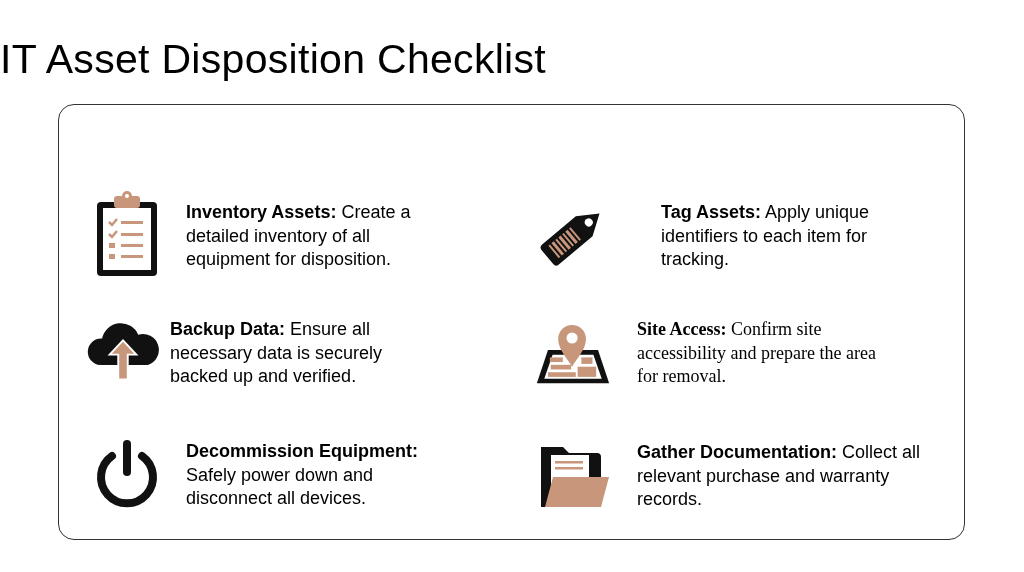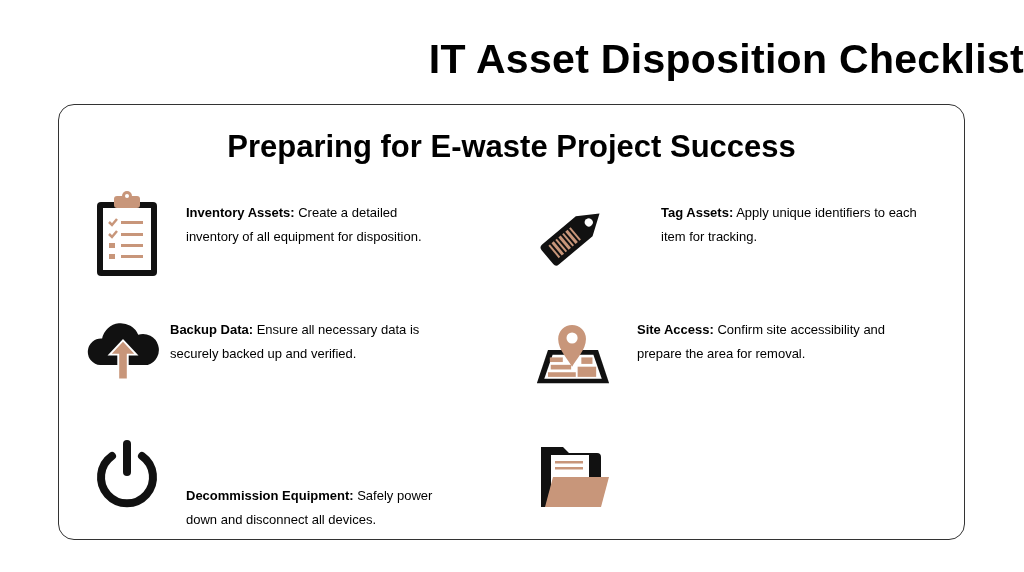--- a/index.html
+++ b/index.html
@@ -1,30 +1,29 @@
 <!DOCTYPE html>
 <html><head>
 <meta charset="utf-8">
 <style>
   html,body{margin:0;padding:0;}
   body{width:1024px;height:572px;background:#fff;font-family:"Liberation Sans",sans-serif;color:#000;position:relative;overflow:hidden;}
-  .title{position:absolute;left:0;right:0;top:36px;text-align:right;font-size:41px;font-weight:bold;letter-spacing:0.3px;}
+  .title{position:absolute;left:0;right:0;top:36px;text-align:left;font-size:41px;font-weight:normal;letter-spacing:0.3px;}
   .card{position:absolute;left:58px;top:104px;width:907px;height:436px;border:1.5px solid #333;border-radius:16px;box-sizing:border-box;}
   .subtitle{position:absolute;left:0;right:0;top:24px;text-align:center;font-size:31px;font-weight:bold;}
   .icon{position:absolute;width:76px;height:90px;display:flex;align-items:center;justify-content:center;}
-  .text{position:absolute;font-size:13px;line-height:23.5px;width:260px;}
+  .text{position:absolute;font-size:18px;line-height:23.5px;width:260px;}
   .text b{font-weight:bold;}
 </style>
 </head>
 <body>
 
 <div class="title">IT Asset Disposition Checklist</div>
 
 <div class="card">
-  <div class="subtitle">Preparing for E-waste Project Success</div>
 
   <div class="icon" style="left:30px;top:84px;">
     <svg width="70" height="88" viewBox="0 0 70 88">
       <rect x="5" y="12" width="60" height="74" rx="4" fill="#111"></rect>
       <rect x="11" y="18" width="48" height="62" fill="#fff"></rect>
       <rect x="22" y="6" width="26" height="12" rx="3" fill="#C8967A"></rect>
       <circle cx="35" cy="6" r="5" fill="#C8967A"></circle>
       <circle cx="35" cy="6" r="2" fill="#fff"></circle>
       <path d="M17 32 l3 3 l5 -6" stroke="#C8967A" stroke-width="2.5" fill="none"></path>
       <rect x="29" y="31" width="22" height="3" fill="#C8967A"></rect>
@@ -79,36 +78,39 @@
         <rect x="16" y="46" width="14" height="5"></rect>
           <rect x="17" y="54" width="22" height="5"></rect>
         <rect x="14" y="62" width="30" height="5"></rect>
           <rect x="46" y="56" width="20" height="11"></rect>
         <rect x="50" y="46" width="12" height="7"></rect>
       </g>
       <path d="M40 56 c-4 -8 -15 -18 -15 -30 a15 15 0 0 1 30 0 c0 12 -11 22 -15 30z" fill="#C8967A"></path>
       <circle cx="40" cy="25" r="6" fill="#fff"></circle>
     </svg>
   </div>
-  <div class="text" style="left:578px;top:213px;">
+  <div class="text" style="left:578px;top:213px;font-family:Liberation Serif, serif;">
     <b>Site Access:</b><span> Confirm site accessibility and prepare the area for removal.</span>
   </div>
 
   <div class="icon" style="left:30px;top:324px;">
     <svg width="70" height="76" viewBox="0 0 70 76">
       <path d="M20 20 a26 26 0 1 0 30 0" stroke="#111" stroke-width="8" fill="none" stroke-linecap="round"></path>
       <line x1="35" y1="8" x2="35" y2="36" stroke="#111" stroke-width="8" stroke-linecap="round"></line>
     </svg>
   </div>
-  <div class="text" style="left:127px;top:335px;margin-top:44px;">
+  <div class="text" style="left:127px;top:335px;">
     <b>Decommission Equipment:</b><span> Safely power down and disconnect all devices.</span>
   </div>
 
   <div class="icon" style="left:476px;top:326px;">
     <svg width="76" height="70" viewBox="0 0 76 70">
       <path d="M6 6 h22 l6 6 h28 a4 4 0 0 1 4 4 v50 h-60z" fill="#111"></path>
       <rect x="16" y="14" width="38" height="34" fill="#fff"></rect>
       <rect x="20" y="20" width="28" height="2.5" fill="#C8967A"></rect>
       <rect x="20" y="26" width="28" height="2.5" fill="#C8967A"></rect>
       <path d="M10 66 l8 -30 h56 l-8 30z" fill="#C8967A"></path>
     </svg>
   </div>
+  <div class="text" style="left:578px;top:336px;width:300px;">
+    <b>Gather Documentation:</b><span> Collect all relevant purchase and warranty records.</span>
+  </div>
 </div>
 
 </body></html>

